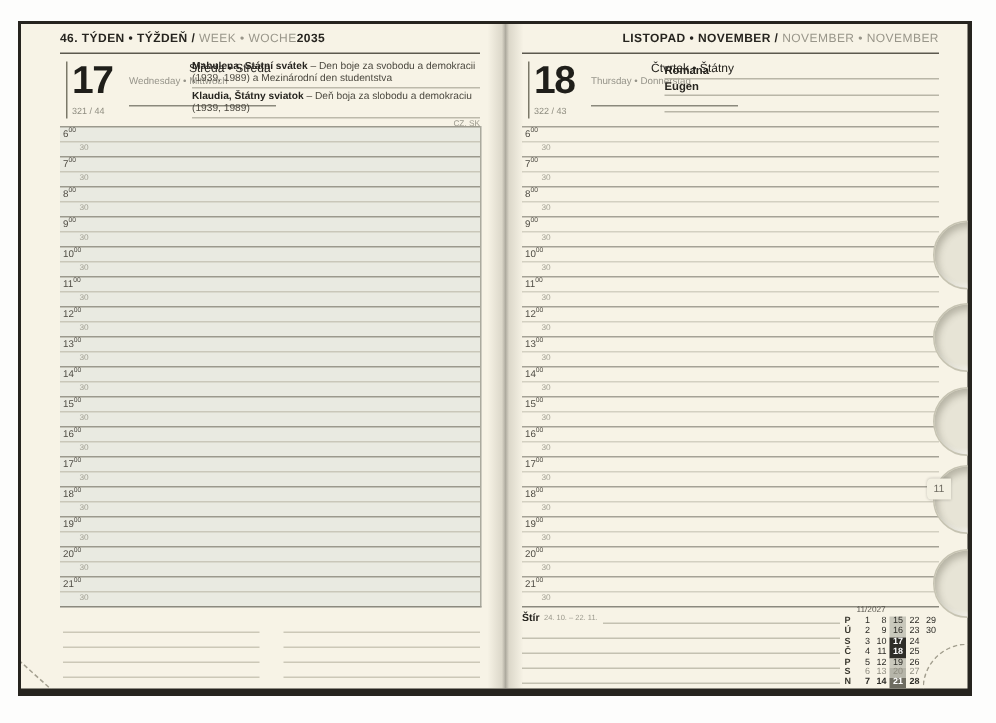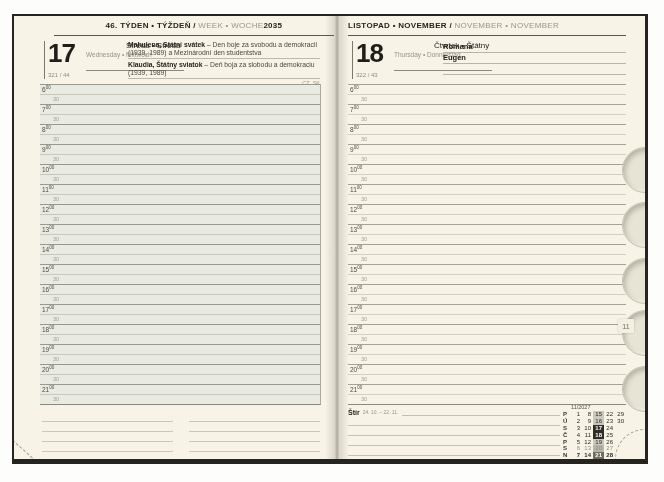--- a/index.html
+++ b/index.html
@@ -10,22 +10,22 @@
         overflow:hidden;}
   .inner{position:absolute;left:0;top:0;width:631px;height:443px;}
 
   
   .gutter{position:absolute;left:311px;top:0;width:24px;height:443px;
     background:linear-gradient(to right,rgba(110,104,85,0) 0%,rgba(95,90,72,.18) 40%,rgba(55,52,42,.38) 50%,rgba(95,90,72,.18) 60%,rgba(110,104,85,0) 100%);}
 
   
   .hdr{position:absolute;top:5px;height:14px;border-bottom:1px solid #5c594e;
        font-size:8px;letter-spacing:.3px;white-space:nowrap;}
-  .hdrL{left:26px;width:280px;display:flex;justify-content:center;margin-left:14px;}
-  .hdrR{left:334px;width:278px;text-align:left;}
+  .hdrL{left:26px;width:280px;display:flex;justify-content:flex-start;}
+  .hdrR{left:334px;width:278px;text-align:right;}
   .hd-bold{font-weight:bold;color:#26241f;}
   .hd-light{color:#99968a;}
   .yr{font-weight:bold;color:#26241f;}
 
   
   .dayzone{position:absolute;top:22px;height:46px;}
   .dayzoneL{left:26px;width:280px;}
   .dayzoneR{left:334px;width:278px;}
   .daymeta{position:absolute;left:4px;top:0;width:140px;height:46px;}
   .vline{position:absolute;left:0;top:3px;height:38px;border-left:1px solid #7b7868;}

